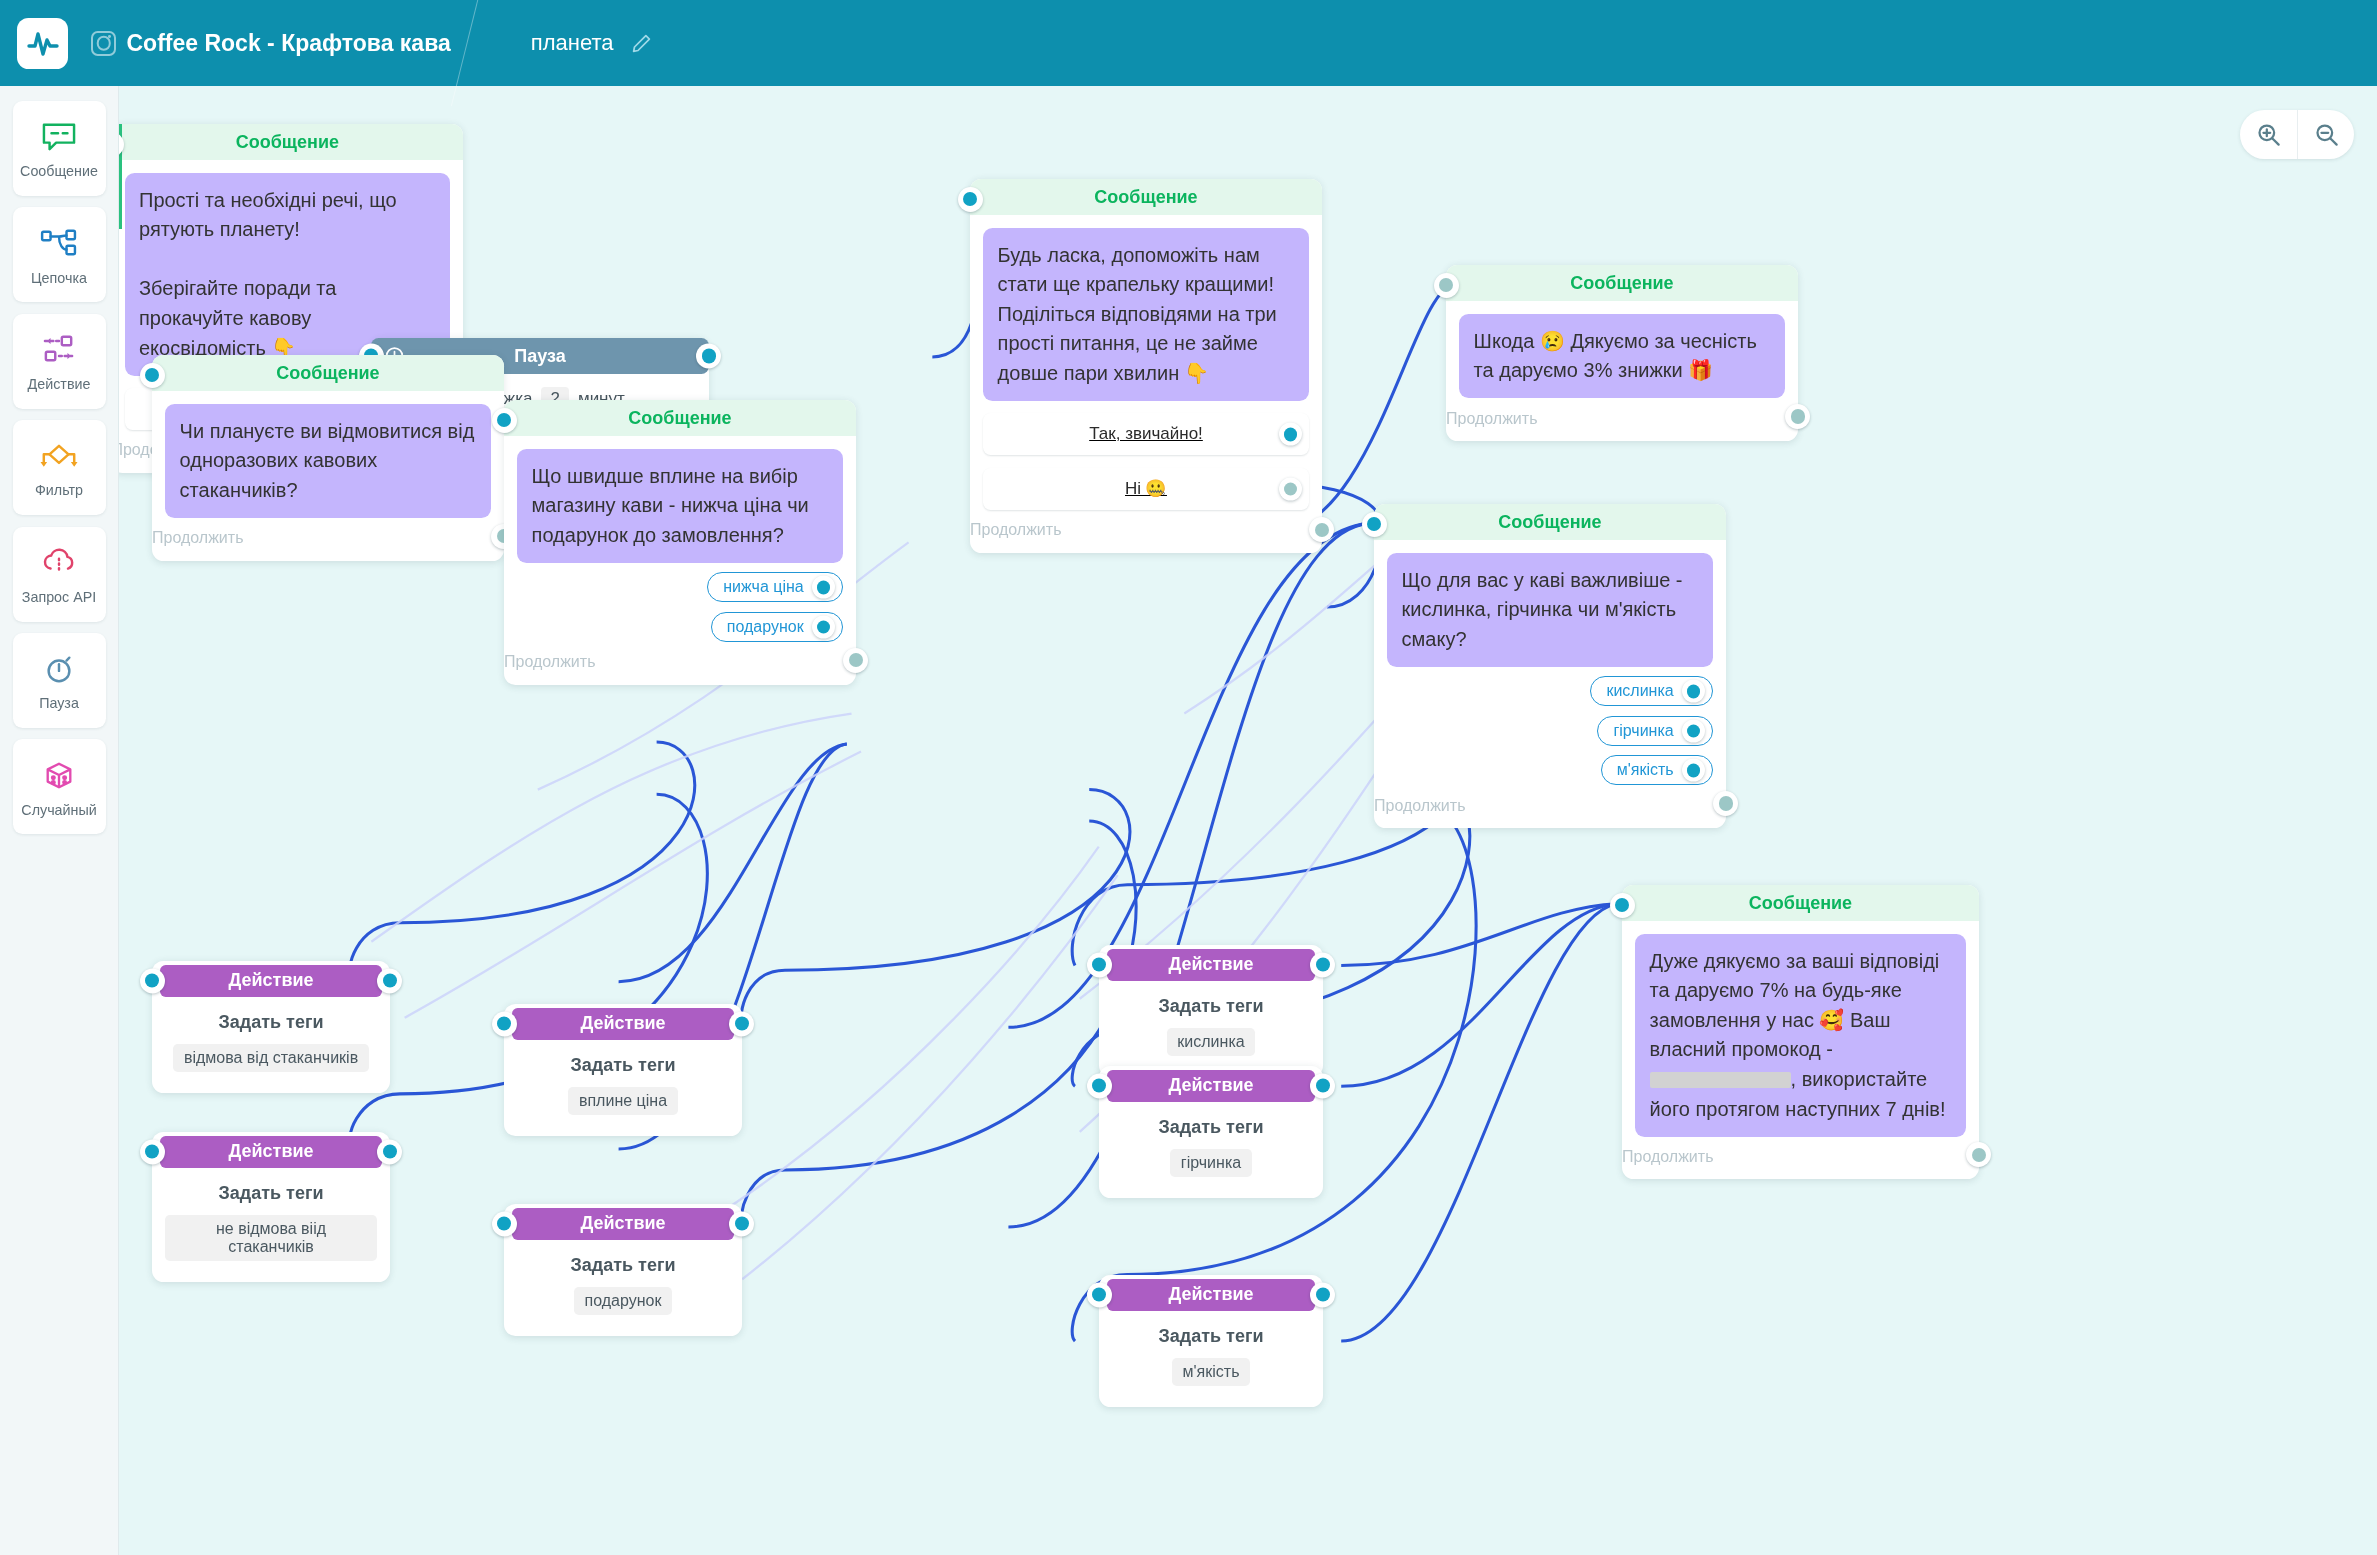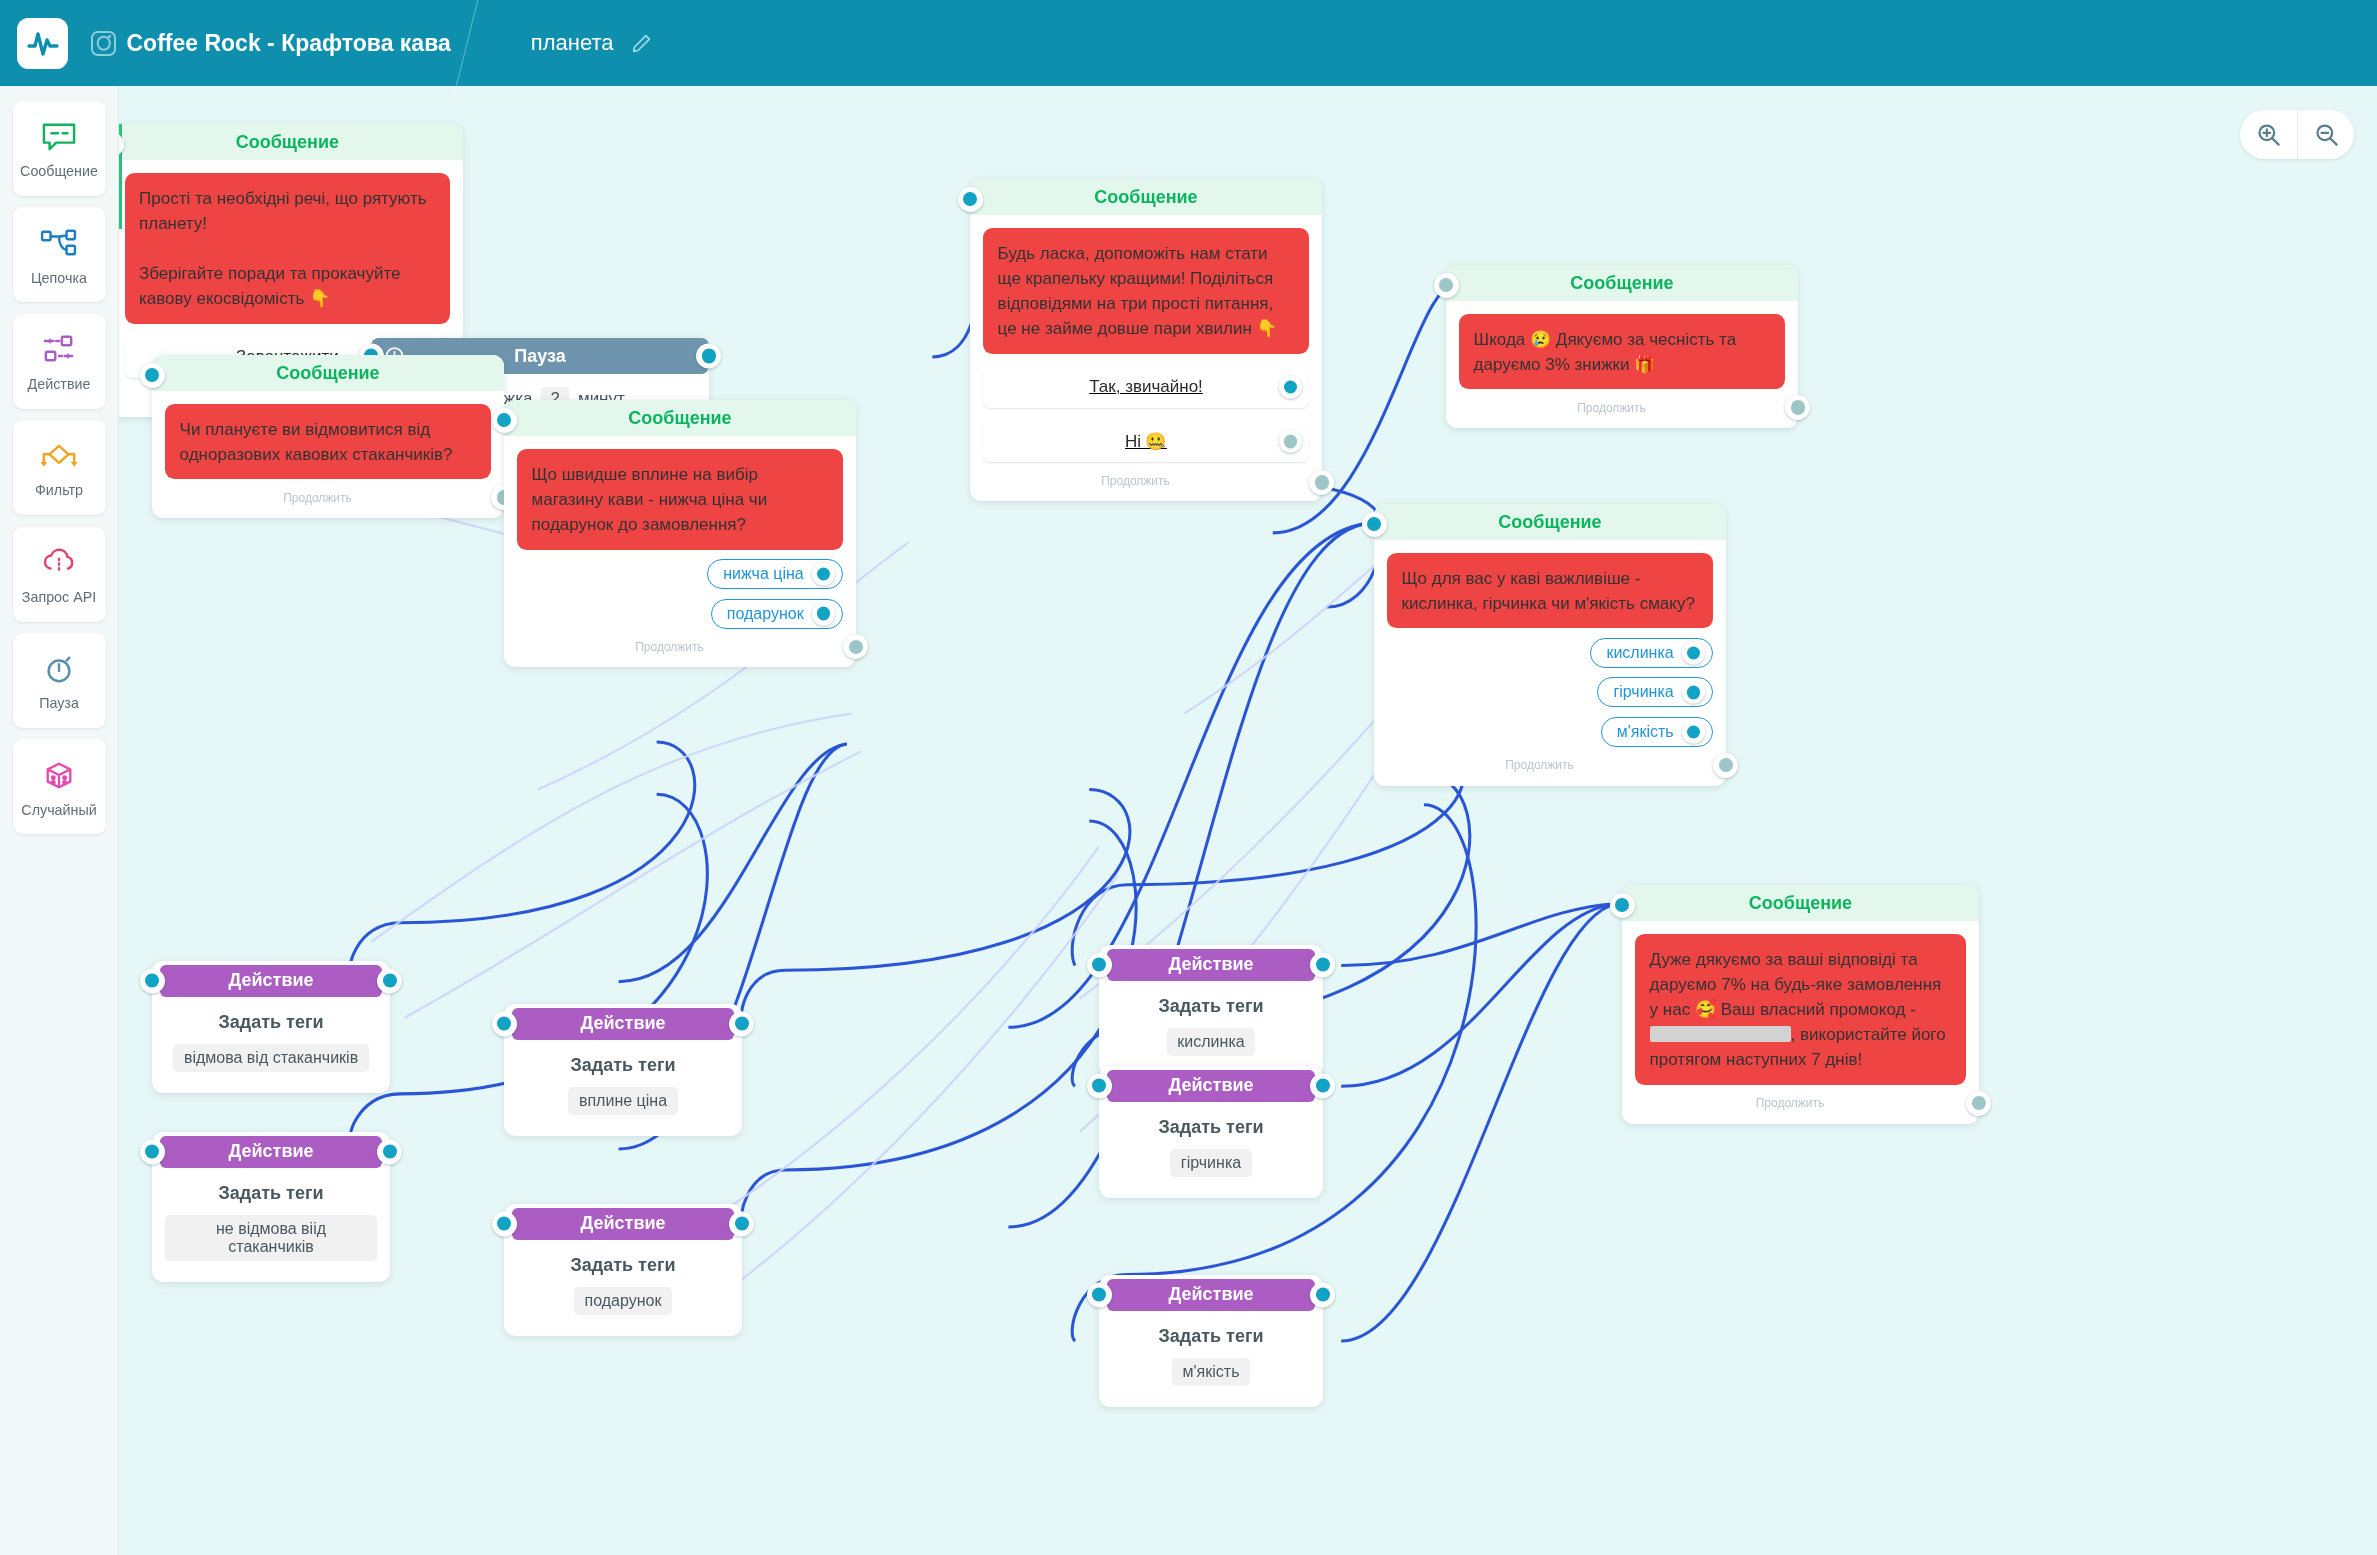--- a/index.html
+++ b/index.html
@@ -157,44 +157,44 @@
   .hdr-msg { background: #e3f7ec; color: #0bb45e; }
   .hdr-act { background: #ac5dc3; color: #fff;
              border-radius: 5.7px; height: 32px; margin: 3.8px 7.6px 0 7.6px; }
   .hdr-pause { background: #6e95ad; color: #fff; border-radius: 7.6px; height: 36px; }
   .hdr-pause .clock {
     position: absolute; left: 13.3px; top: 50%; transform: translateY(-50%);
     width: 21px; height: 21px;
   }
 
   .bubble {
-    margin: 13.3px 13.3px 0 13.3px; background: #ef4444;
+    margin: 13.3px 13.3px 0 13.3px; background: #c4b5fd;
     border-radius: 9.5px; padding: 12.4px 14.3px;
-    font-size: 17px; line-height: 1.48; color: #333;
+    font-size: 20px; line-height: 1.48; color: #333;
     white-space: pre-wrap;
   }
   .bubble-btn {
     margin-top: 12.4px; background: #fff; border-radius: 7.6px;
     height: 42px; display: flex; align-items: center; justify-content: center;
     font-size: 17px; color: #2b2b2b; cursor: pointer;
     box-shadow: 0 1px 1.9px rgba(40,70,80,.14);
     position: relative;
   }
   .chips { padding: 9.5px 13.3px 0 13.3px; display: flex; flex-direction: column;
            align-items: flex-end; gap: 9.5px; }
   .chip {
     border: 1.5px solid #2196d6; border-radius: 21px;
     height: 30px; padding: 0 38px 0 15px;
     display: flex; align-items: center;
     font-size: 16px; color: #2196d6; background: #fff;
     position: relative; cursor: pointer; white-space: nowrap;
   }
   .cont-row {
-    padding: 11.4px 21px 13.3px 0; text-align: center;
-    font-size: 12px; color: #b9c6cc; position: relative;
+    padding: 11.4px 21px 13.3px 0; text-align: left;
+    font-size: 16px; color: #b9c6cc; position: relative;
   }
   .act-body { padding: 15px 13.3px 21px 13.3px; text-align: center; }
   .act-title { font-size: 18px; font-weight: 700; color: #4a5860; margin-bottom: 11.4px; }
   .tag {
     display: inline-block; background: #f1f1f1; border-radius: 4.8px;
     padding: 4.8px 10.5px; font-size: 16px; color: #4a5860;
   }
   .pause-body { padding: 13.3px 9.5px 15px 9.5px; text-align: center; }
   .pause-line1 { font-size: 17px; color: #46545c; }
   .pause-num {

